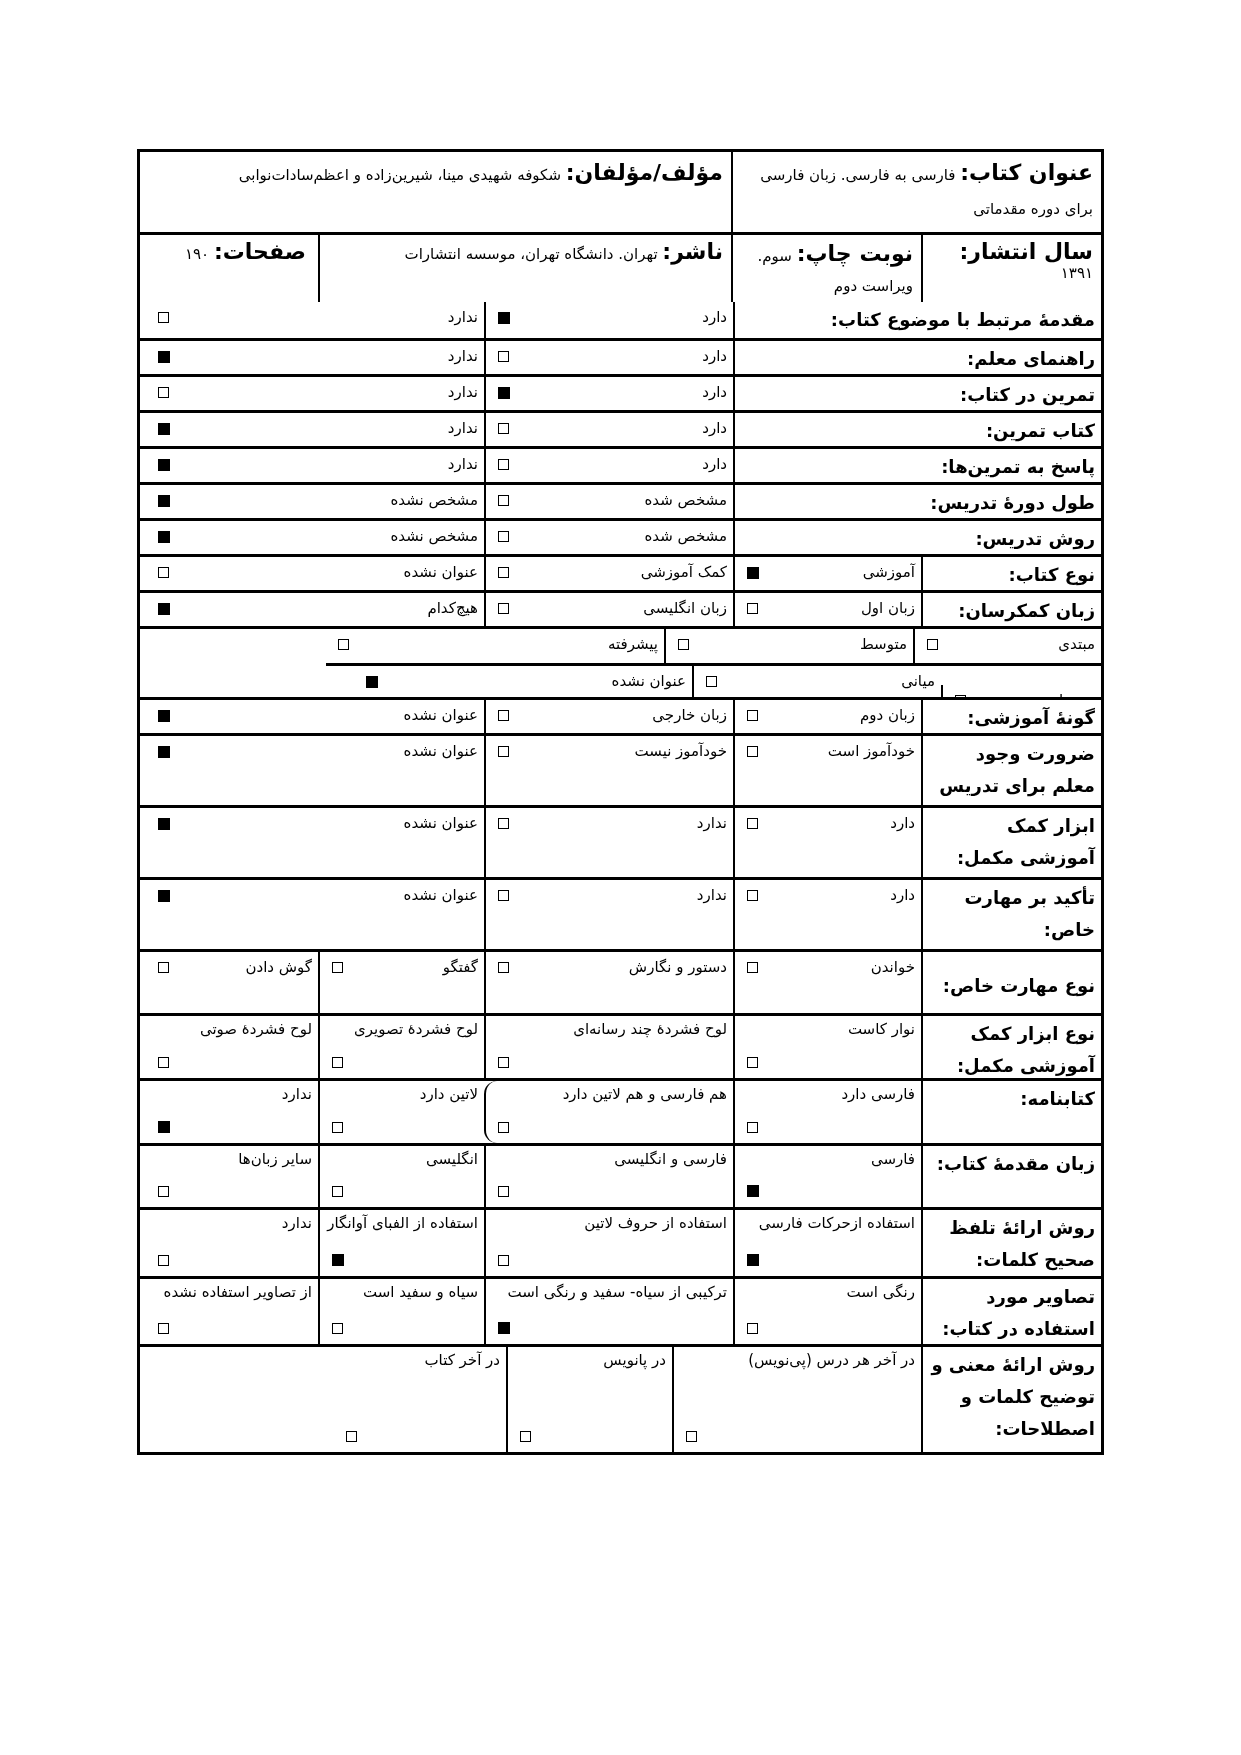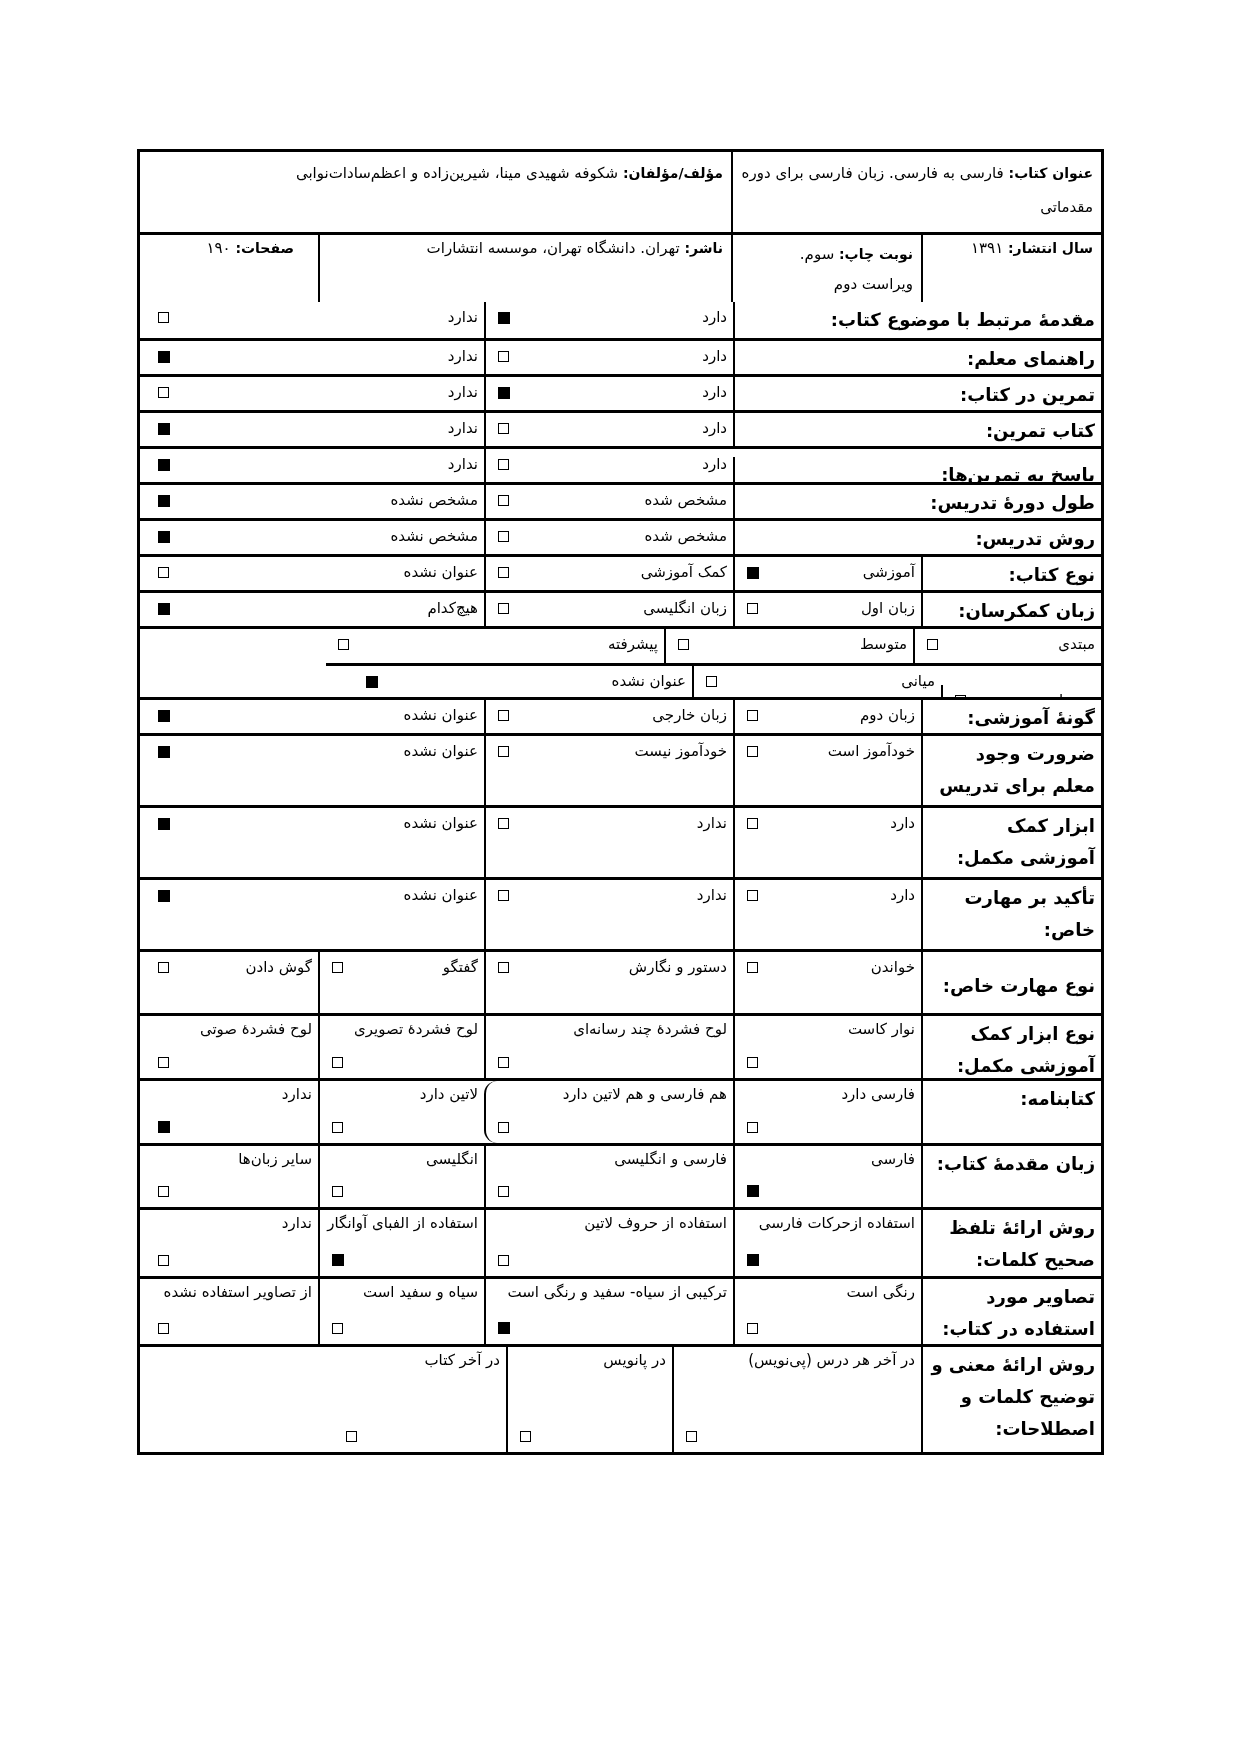--- a/index.html
+++ b/index.html
@@ -10,21 +10,21 @@
   .cell { box-sizing:border-box; border-left:2px solid #000; position:relative; font-size:15px; padding:4px 6px; }
   .cell:last-child { border-left:none; }
   .lbl { font-weight:bold; font-size:18px; text-align:right; line-height:36px; padding:0 6px; }
   .opt { display:flex; justify-content:space-between; align-items:flex-start; }
   .opt .t { padding-top:2px; }
   .opt .cb { margin-top:6px; margin-left:6px; }
   .optv { display:flex; flex-direction:column; justify-content:space-between; }
   .optv .cb { align-self:flex-end; margin-left:6px; margin-bottom:6px; }
   .cb { width:11px; height:11px; border:1px solid #000; box-sizing:border-box; display:inline-block; flex:none; }
   .cb.on { background:#000; width:12px; height:12px; }
-  .b { font-weight:bold; font-size:14px;text-align:center; }
+  .b { font-weight:bold; font-size:22px;text-align:center; }
 </style>
 </head>
 <body>
 
 <div class="tbl" id="tbl">
 
   <div class="row" style="height:80px">
     <div class="cell" style="width:370px;padding:4px 8px;line-height:34px;">
       <span class="b">عنوان کتاب:</span>
       <span>فارسی به فارسی. زبان فارسی برای دوره مقدماتی</span>
@@ -42,21 +42,21 @@
     </div>
     <div class="cell" style="width:190px;padding:4px 8px;line-height:30px;">
       <span class="b">نوبت چاپ:</span>
       <span>سوم.</span><br>
       <span>ویراست دوم</span>
     </div>
     <div class="cell" style="width:413px;padding:4px 8px;">
       <span class="b">ناشر:</span>
       <span>تهران. دانشگاه تهران، موسسه انتشارات</span>
     </div>
-    <div class="cell" style="width:178px;padding:4px 24px;">
+    <div class="cell" style="width:178px;padding:4px 12px;">
       <span class="b">صفحات:</span>
       <span>۱۹۰</span>
     </div>
   </div>
   <div id="body-rows">
       <div class="row" style="height: 36px;">
         <div class="cell lbl" style="width: 368px;">مقدمهٔ مرتبط با موضوع کتاب:</div>
         <div class="cell opt" style="width: 249px;">
           <span class="t">دارد</span>
           <span class="cb on"></span>
@@ -93,21 +93,21 @@
         <div class="cell opt" style="width: 249px;">
           <span class="t">دارد</span>
           <span class="cb"></span>
         </div>
         <div class="cell opt" style="width: 338px;">
           <span class="t">ندارد</span>
           <span class="cb on"></span>
         </div>
       </div>
       <div class="row" style="height: 36px;">
-        <div class="cell lbl" style="width: 368px; margin-top: 8px;">پاسخ به تمرین‌ها:</div>
+        <div class="cell lbl" style="width: 368px;">پاسخ به تمرین‌ها:</div>
         <div class="cell opt" style="width: 249px;">
           <span class="t">دارد</span>
           <span class="cb"></span>
         </div>
         <div class="cell opt" style="width: 338px;">
           <span class="t">ندارد</span>
           <span class="cb on"></span>
         </div>
       </div>
       <div class="row" style="height: 36px;">

